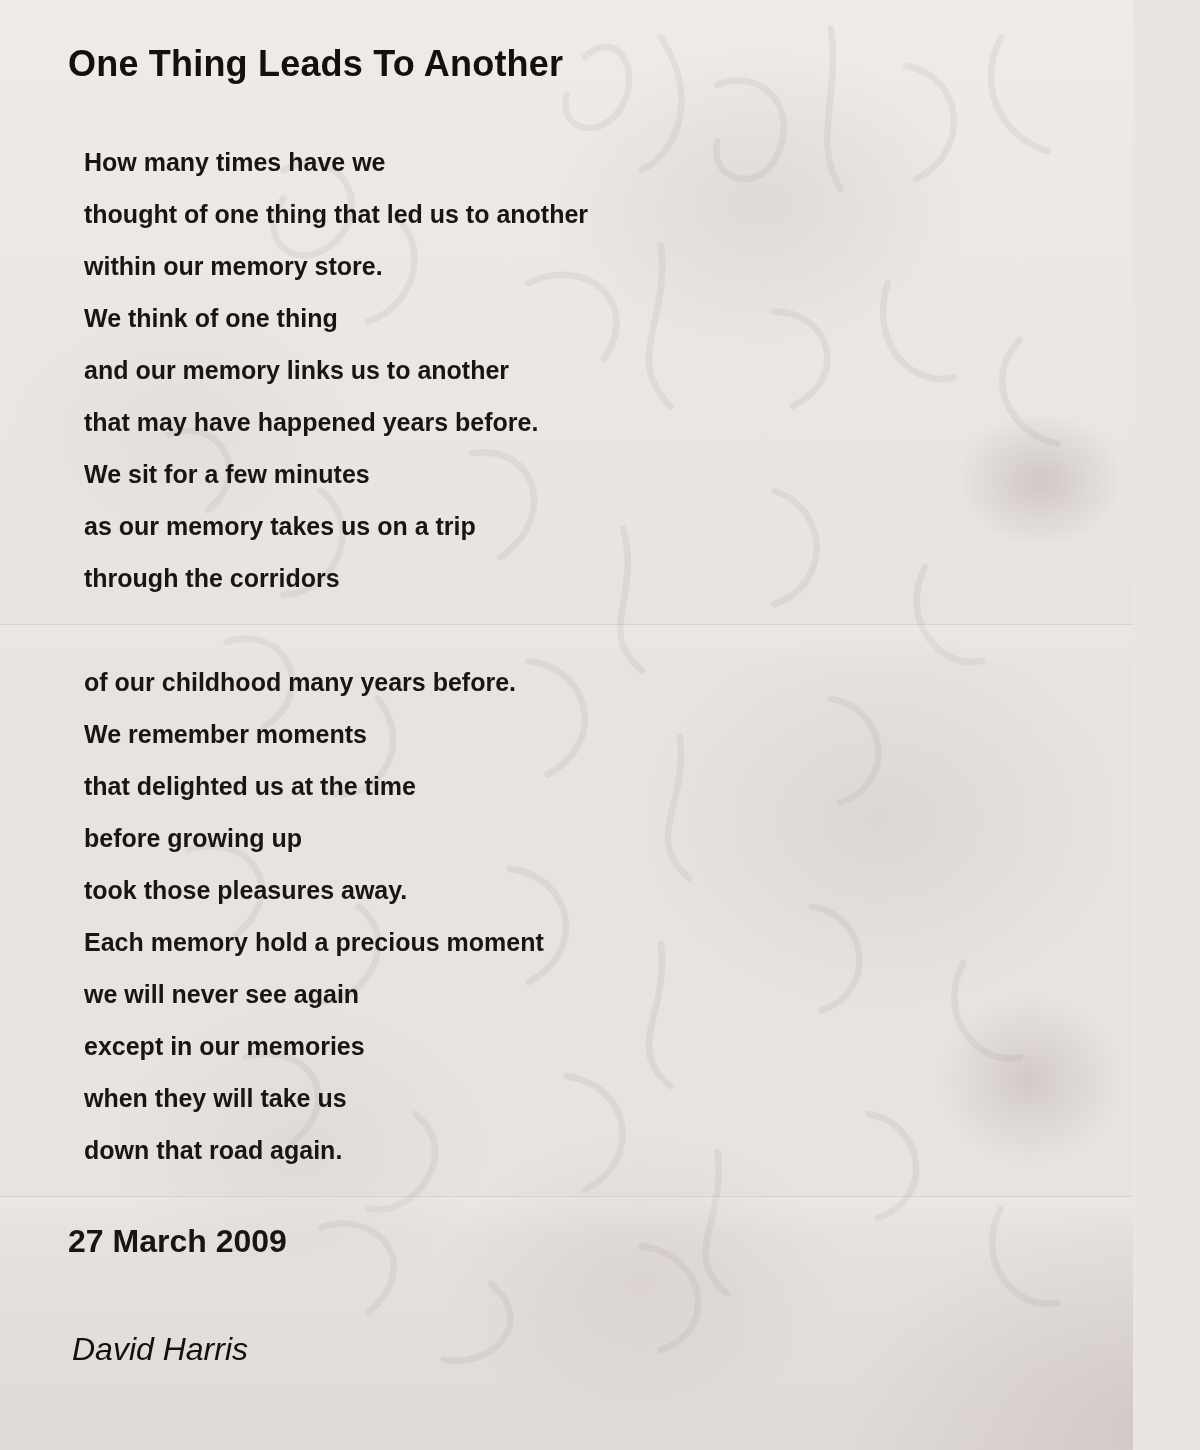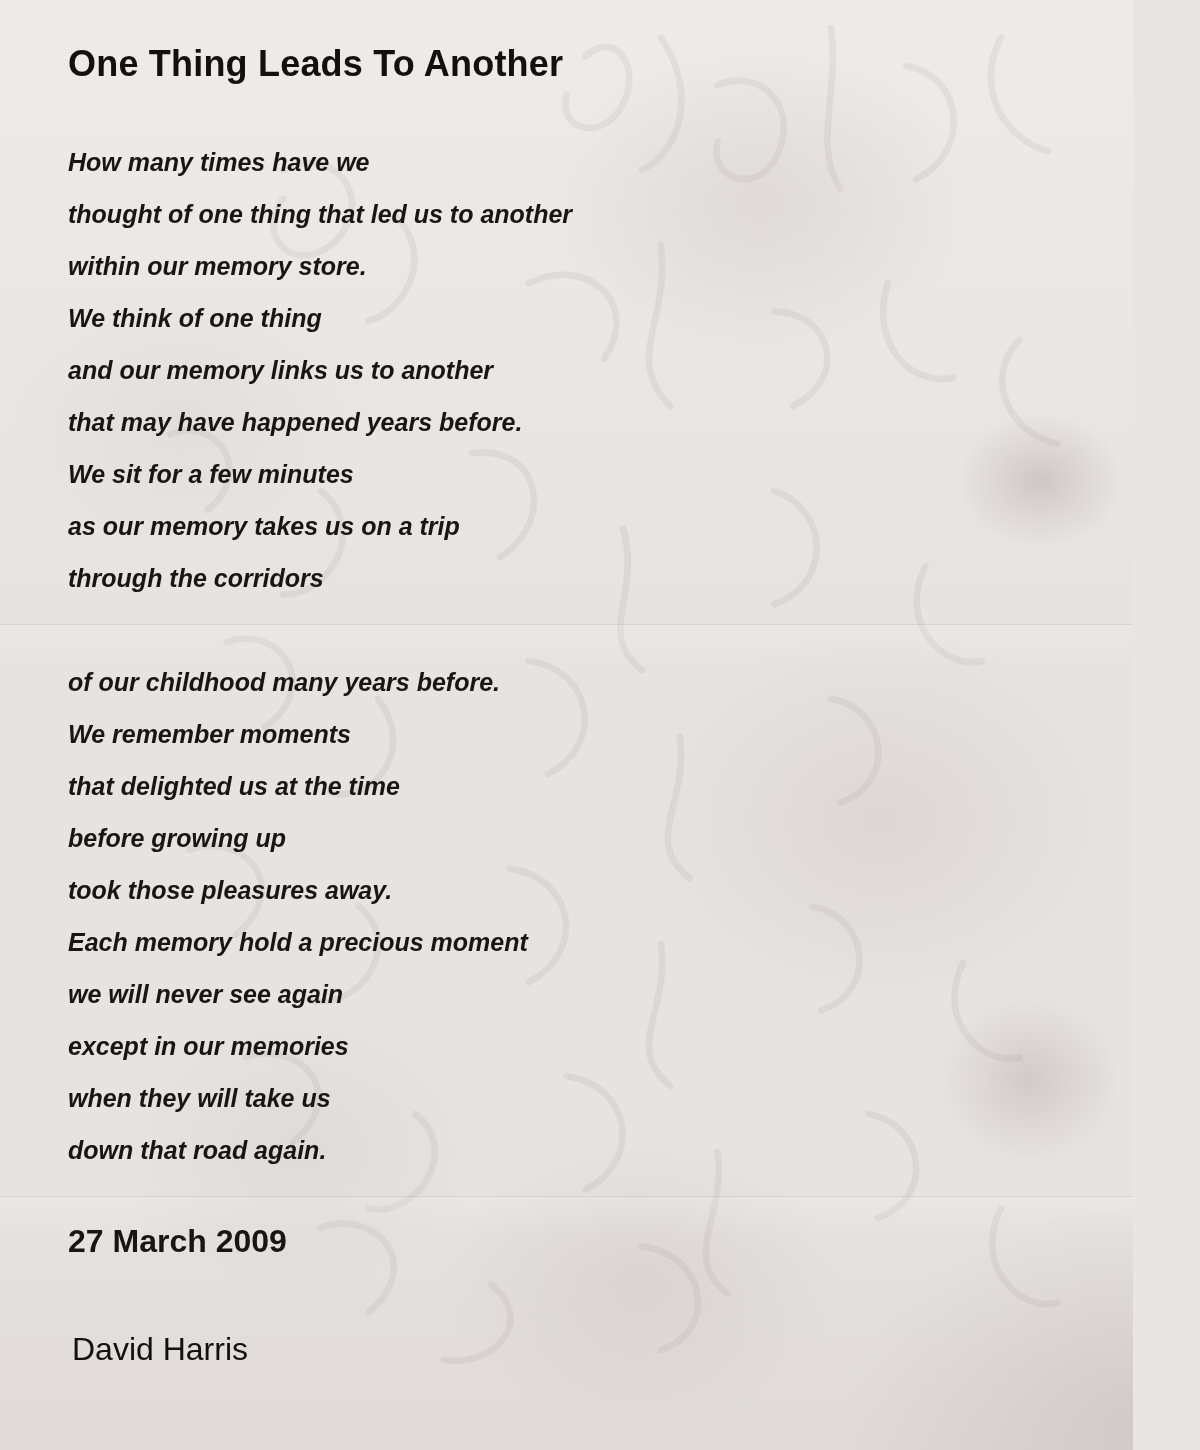--- a/index.html
+++ b/index.html
@@ -85,34 +85,34 @@
     margin: 0 0 52px 0;
     line-height: 1.1;
   }
 
   .poem-body {
     font-size: 25px;
     font-weight: bold;
     color: #1a1412;
     line-height: 52px;
     white-space: pre-wrap;
-    margin: 0;
-    font-style: italic;
+    margin: 16px;
   }
 
   .poem-date {
     font-size: 32px;
     font-weight: bold;
     color: #1a1412;
     margin: 46px 0 0 0;
     line-height: 1.2;
   }
 
   .poem-author {
     font-size: 32px;
+    font-style: italic;
     color: #14100f;
     margin: 70px 0 0 4px;
     line-height: 1.2;
   }
 </style>
 </head>
 <body>
 
 <div class="page">
 

